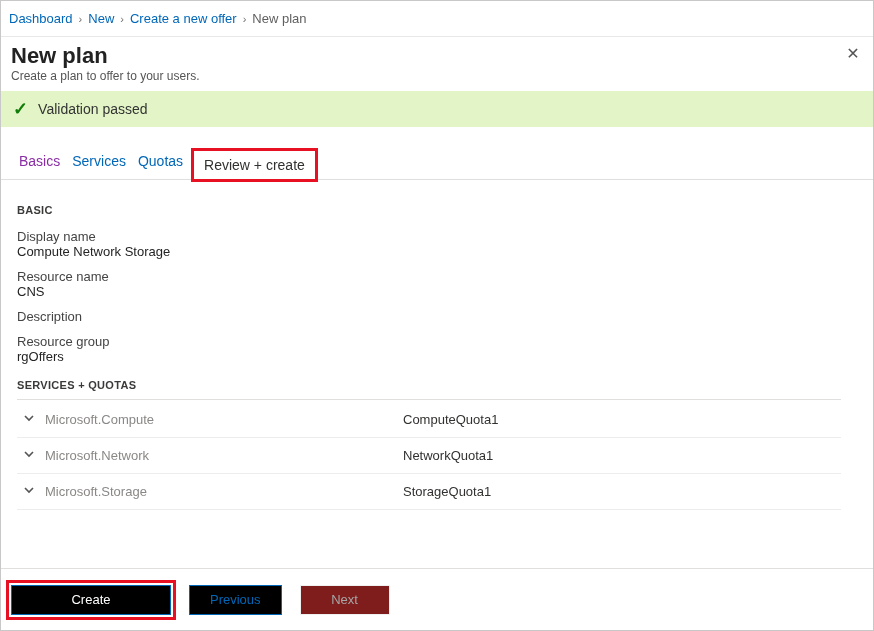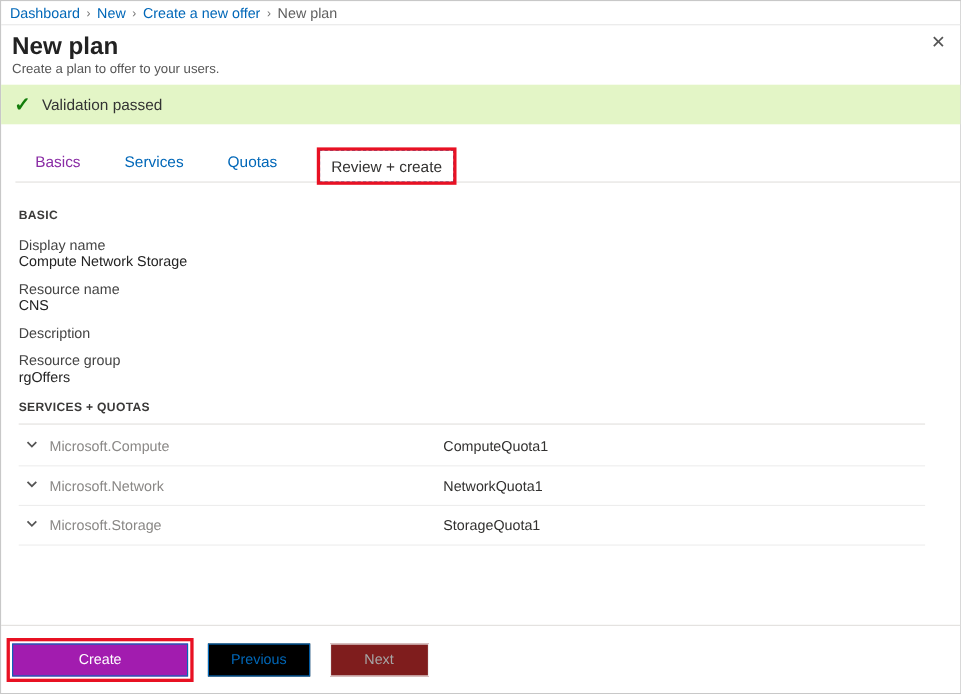--- a/index.html
+++ b/index.html
@@ -20,21 +20,21 @@
     display: flex;
     flex-direction: column;
   }
   .breadcrumb {
     padding: 4px 8px;
     font-size: 13px;
     display: flex;
     align-items: center;
     gap: 6px;
     border-bottom: 1px solid #e8e8e8;
-    height: 22px;
+    height: 36px;
   }
   .breadcrumb a { color: #0067b8; text-decoration: none; cursor: pointer; }
   .breadcrumb .sep { color: #707070; font-size: 11px; }
   .breadcrumb .current { color: #5f5f5f; }
   .header {
     padding: 6px 10px 8px 10px;
     display: flex;
     justify-content: space-between;
     align-items: flex-start;
   }
@@ -55,25 +55,24 @@
   }
   .validation .check {
     color: #137d0b;
     font-weight: bold;
     font-size: 18px;
     line-height: 1;
   }
   .validation .text { color: #333; font-size: 14px; }
   .tabs {
     display: flex;
-    gap: 36px;
+    gap: 8px;
     padding: 20px 16px 0 16px;
     border-bottom: 1px solid #e1dfdd;
     align-items: flex-end;
-    margin-left: 13px;
   }
   .tab {
     padding: 6px 2px 10px 2px;
     font-size: 14px;
     color: #0067b8;
     cursor: pointer;
     position: relative;
   }
   .tab.first { color: #8a2da5; }
   .tab.active {
@@ -126,21 +125,21 @@
     min-width: 90px;
     padding: 0 20px;
     font-size: 13px;
     display: inline-flex;
     align-items: center;
     justify-content: center;
     cursor: pointer;
     border: 1px solid transparent;
   }
   .btn-primary {
-    background: #a21caf;
+    background: #000000;
     color: #fff;
     border-color: #0067b8;
     min-width: 160px;
   }
   .btn-primary.highlight-red { outline: 3px solid #e81123; outline-offset: 2px; }
   .btn-secondary {
     background: #000000;
     color: #0067b8;
     border-color: #0067b8;
   }

